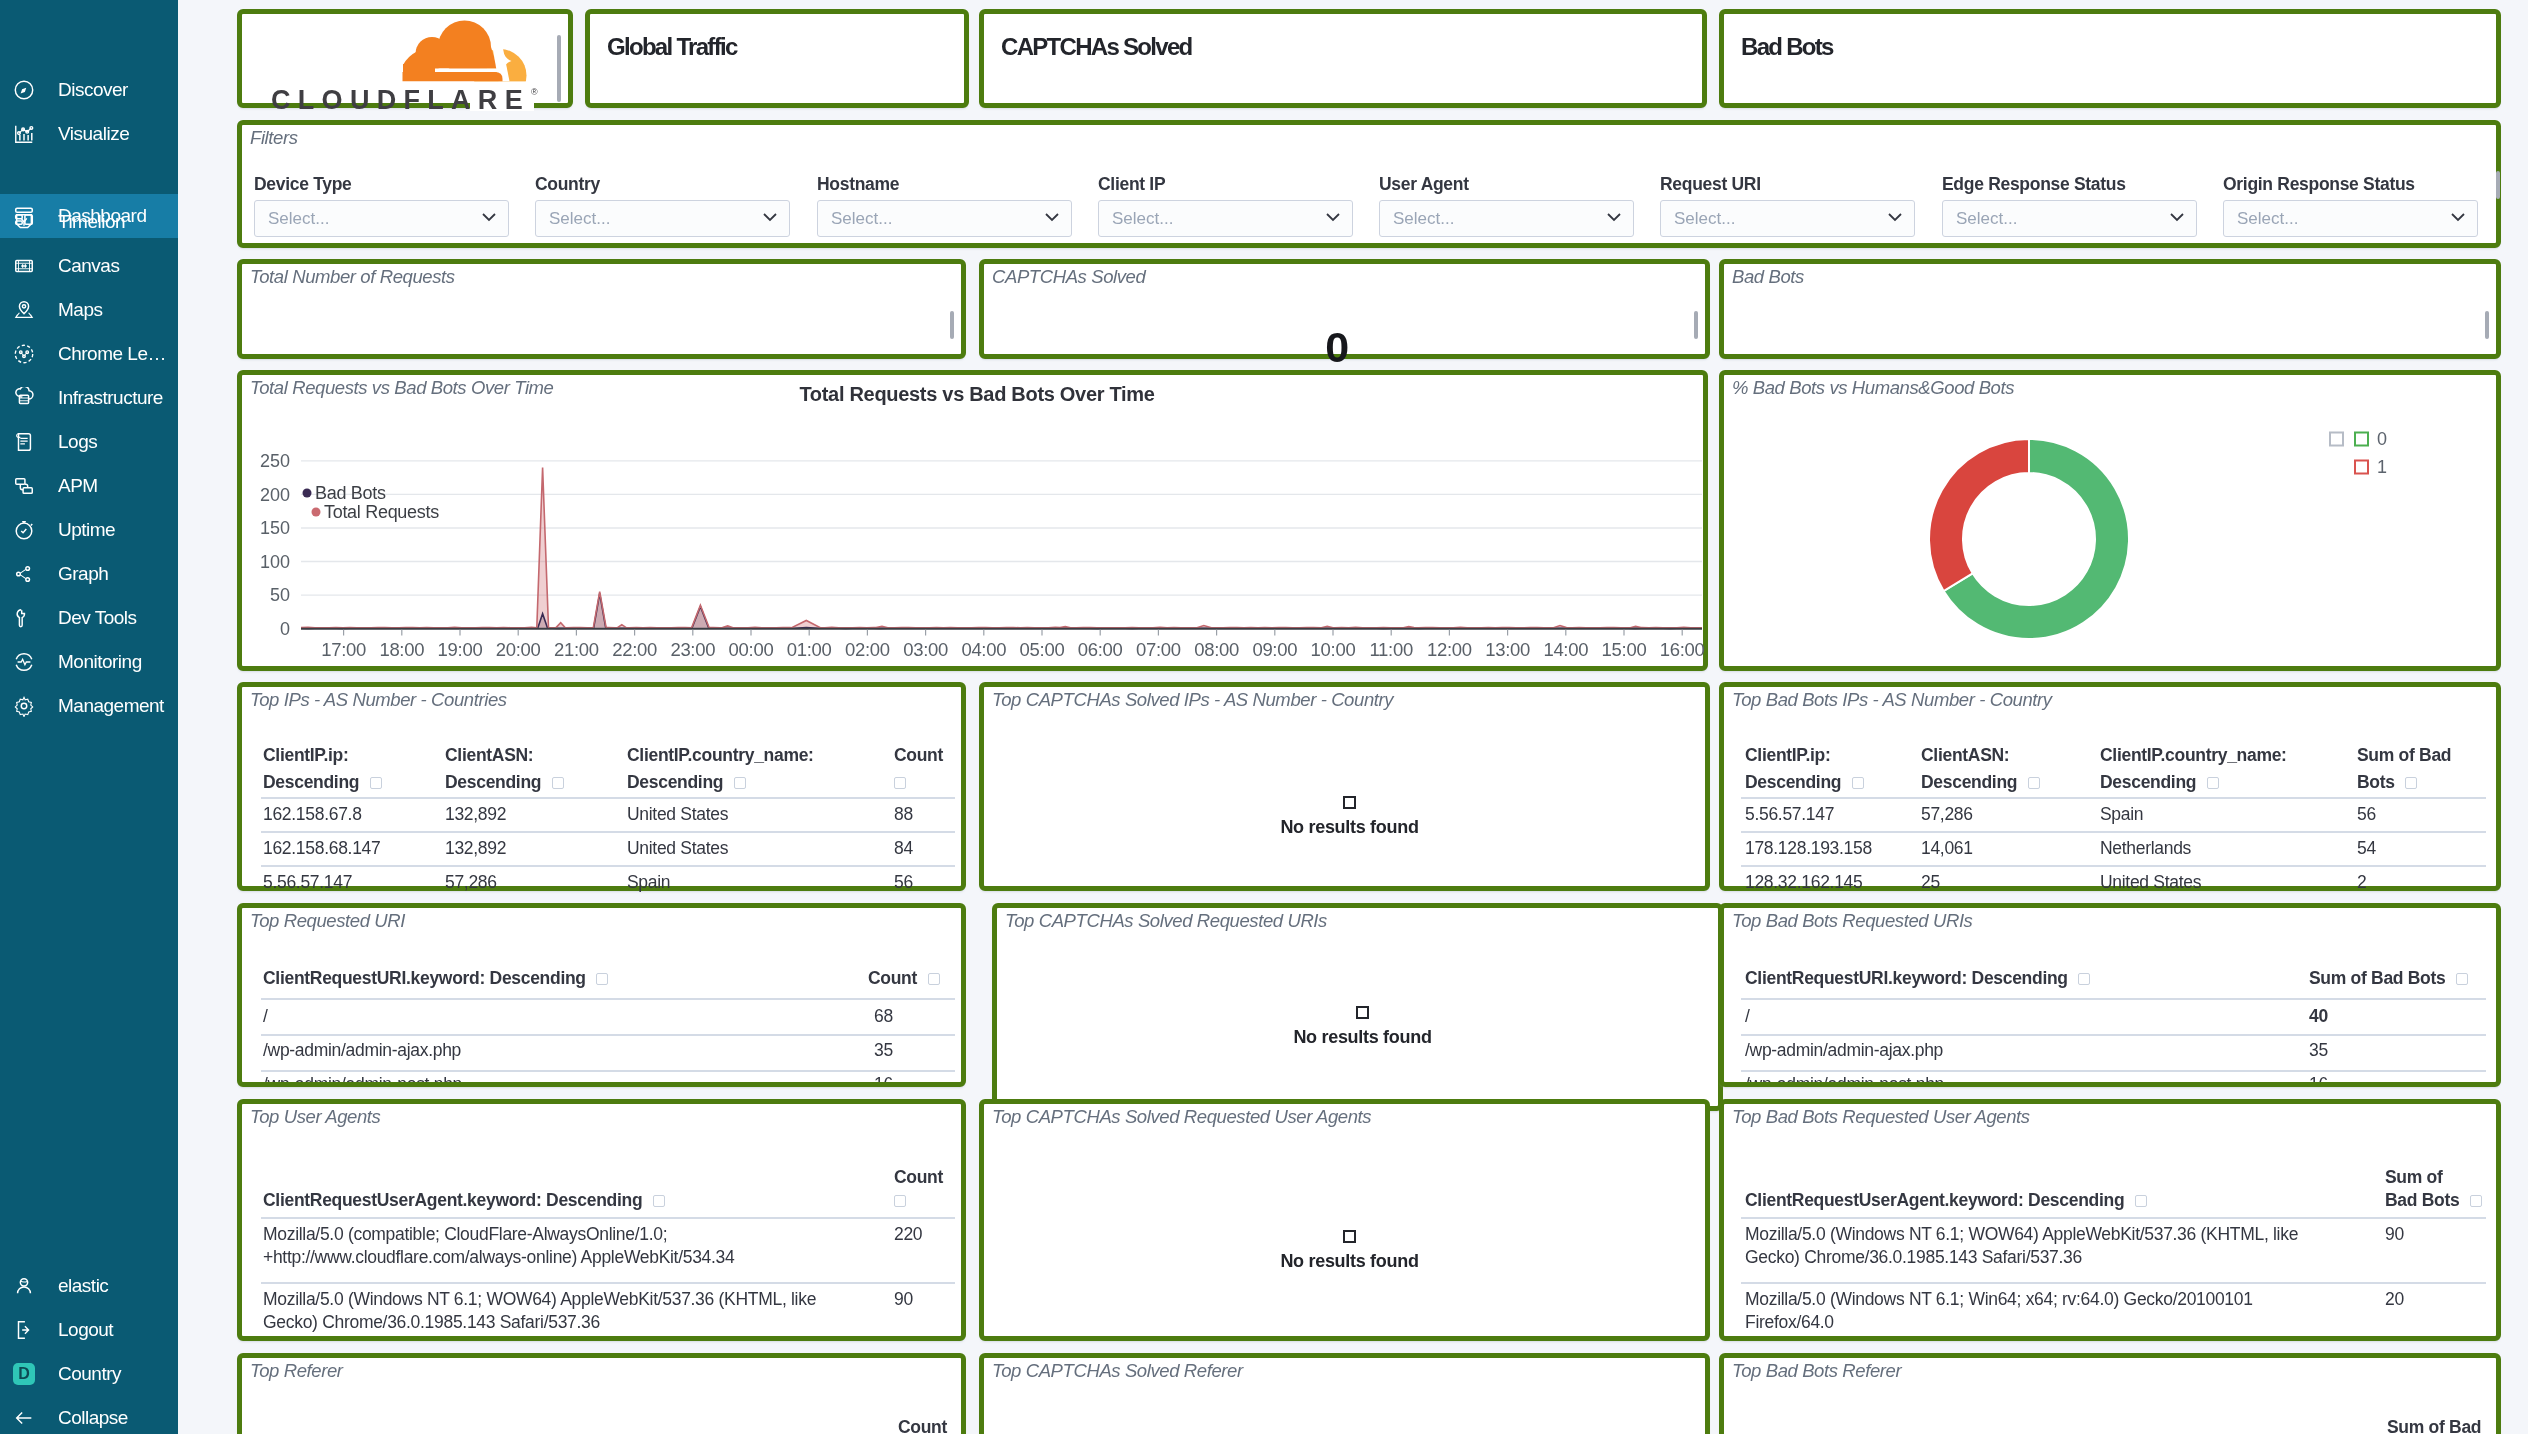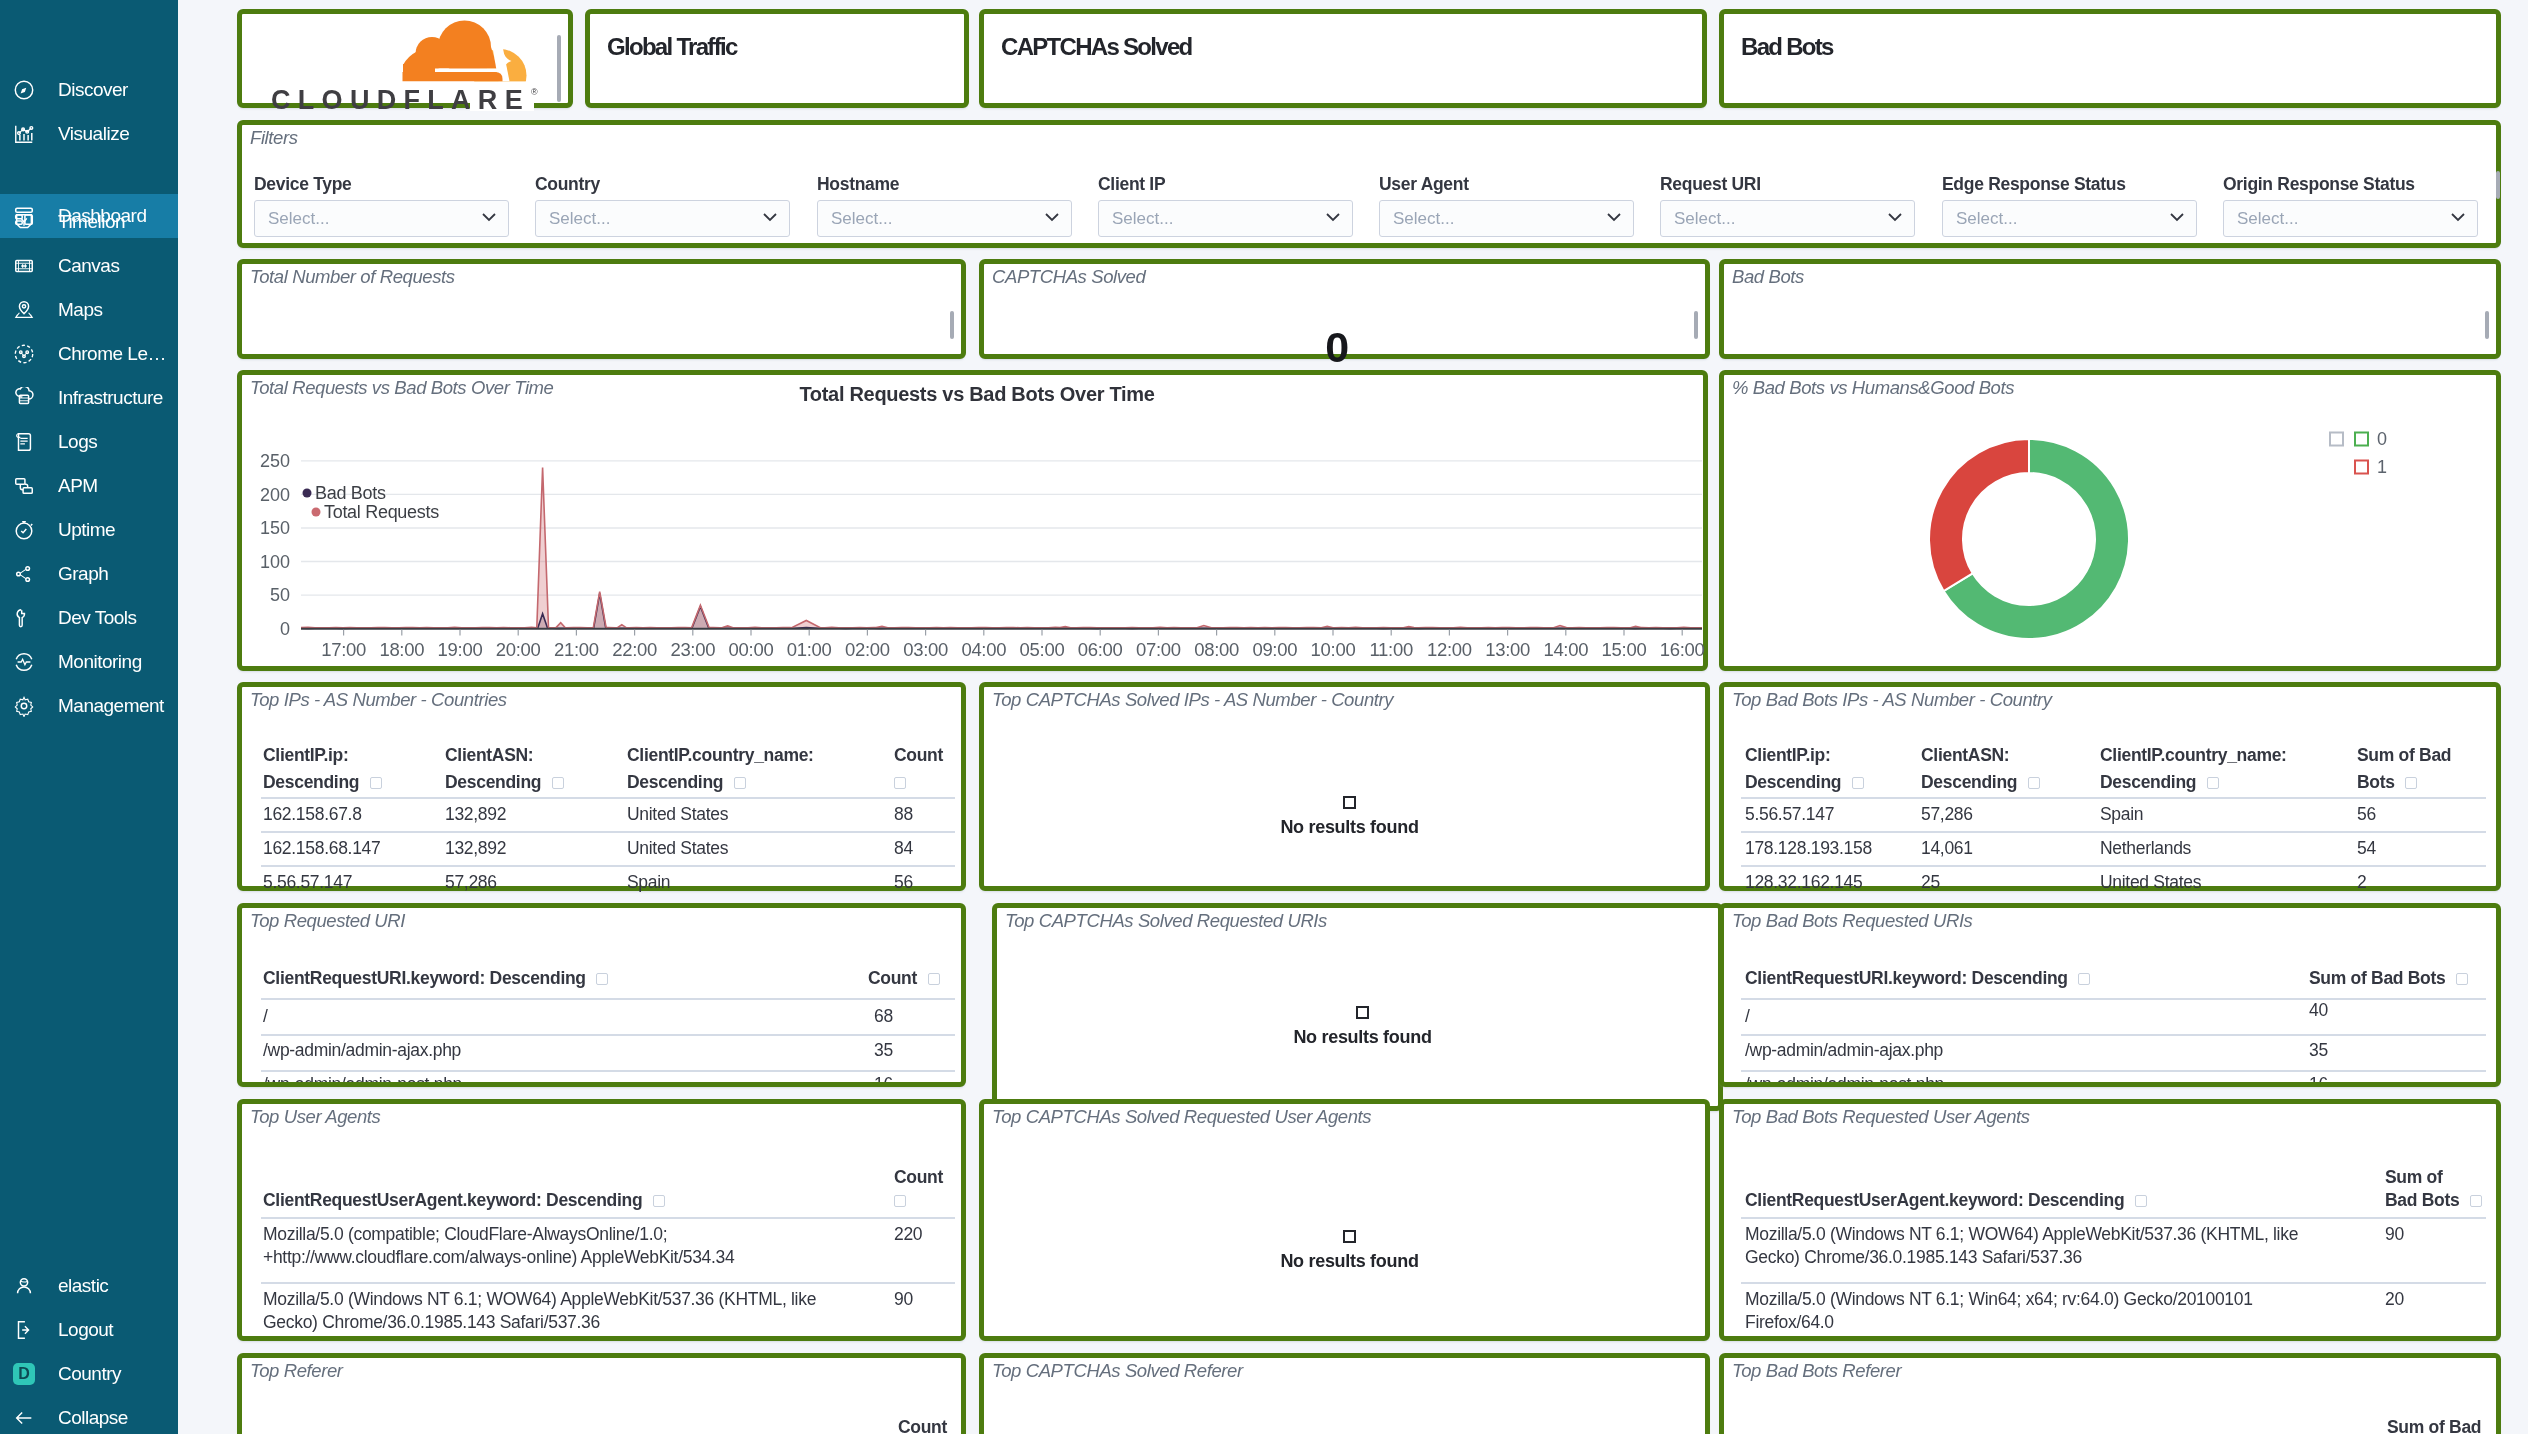--- a/index.html
+++ b/index.html
@@ -480,21 +480,21 @@
 <div class="panel" style="left:979px;top:903px;width:731px;height:208px;margin-left:13px;">
   <div class="ptitle">Top CAPTCHAs Solved Requested URIs</div>
   <div class="noresw" style="left:0;top:97px;width:731px;"><span class="sq"></span><div class="t">No results found</div></div>
 </div>
 <div class="panel" style="left:1719px;top:903px;width:782px;height:184px;overflow:hidden;">
   <div class="ptitle">Top Bad Bots Requested URIs</div>
   <div class="th" style="left:21px;top:60px;">ClientRequestURI.keyword: Descending <span class="sortbox"></span></div>
   <div class="th" style="left:585px;top:60px;">Sum of Bad Bots <span class="sortbox"></span></div>
   <div class="rline" style="left:17px;top:90px;width:745px;"></div>
   <div class="td" style="left:21px;top:98px;">/</div>
-    <div class="td" style="left:585px;top:92px;">40</div>
+    <div class="td" style="left:585px;top:98px;font-weight:bold;">40</div>
   <div class="rline" style="left:17px;top:126px;width:745px;"></div>
   <div class="td" style="left:21px;top:132px;">/wp-admin/admin-ajax.php</div>
     <div class="td" style="left:585px;top:132px;">35</div>
   <div class="rline" style="left:17px;top:162px;width:745px;"></div>
   <div class="td" style="left:21px;top:166px;">/wp-admin/admin-post.php</div>
     <div class="td" style="left:585px;top:166px;">16</div>
 </div>
 
 <div class="panel" style="left:237px;top:1099px;width:729px;height:242px;overflow:hidden;">
   <div class="ptitle">Top User Agents</div>

